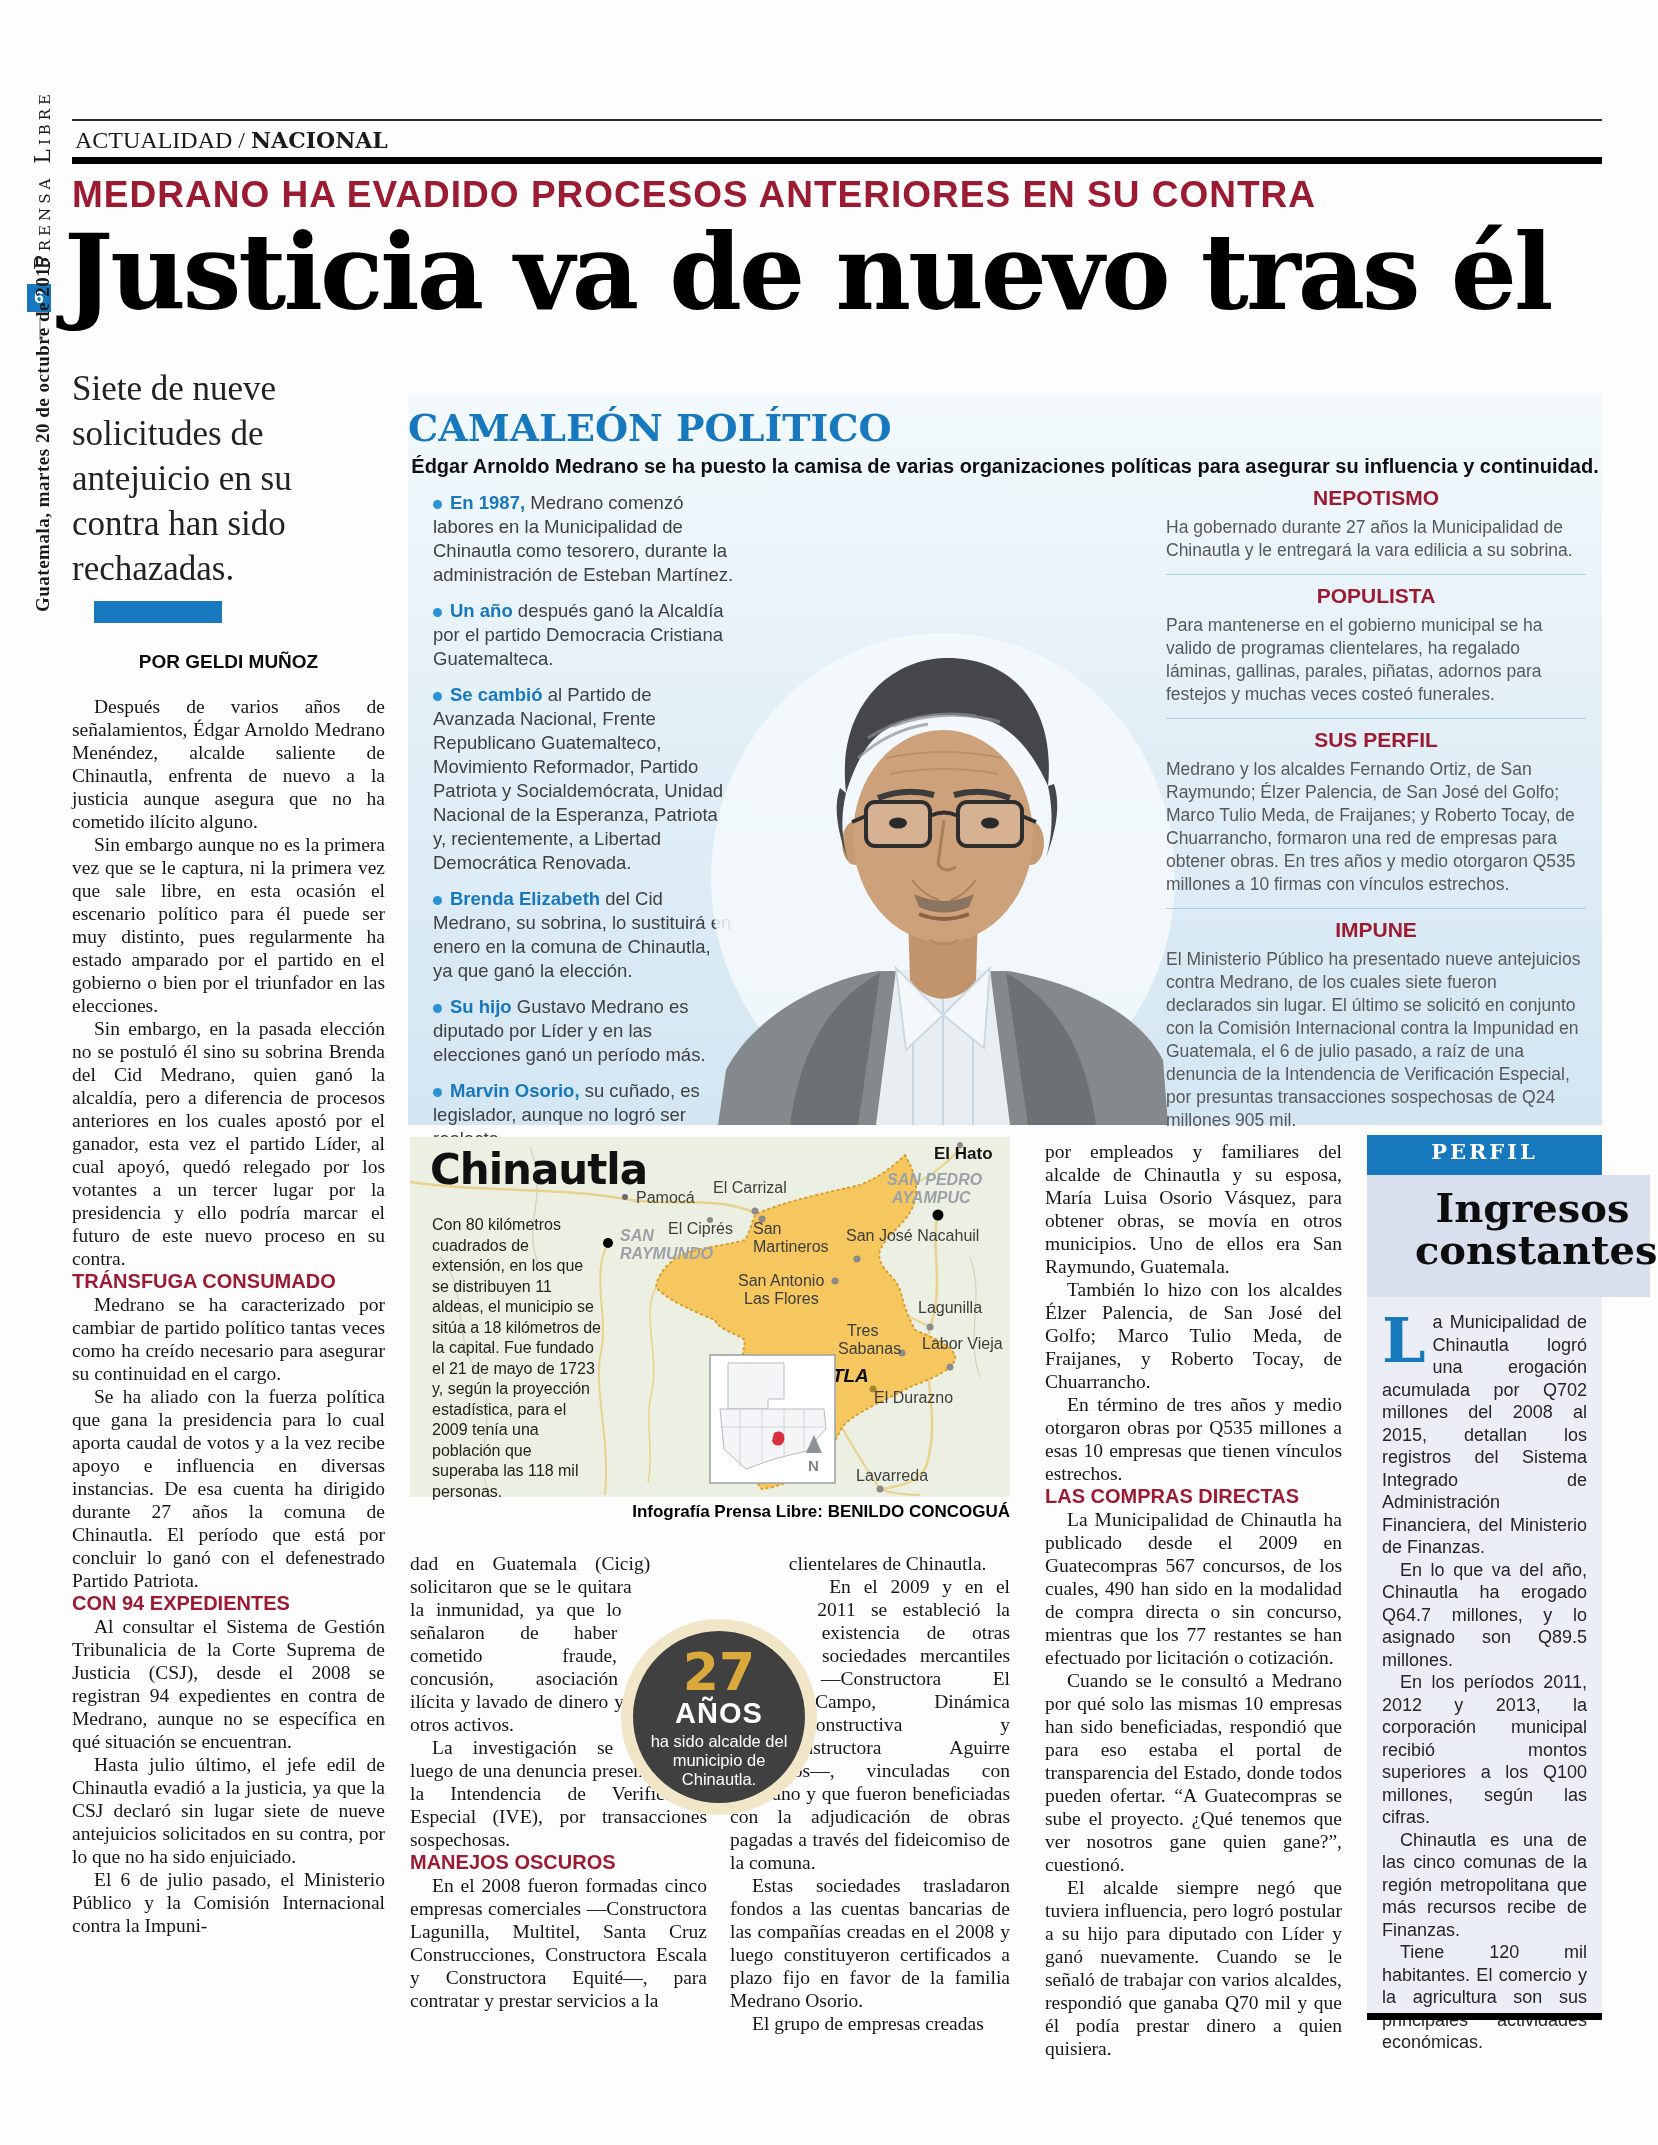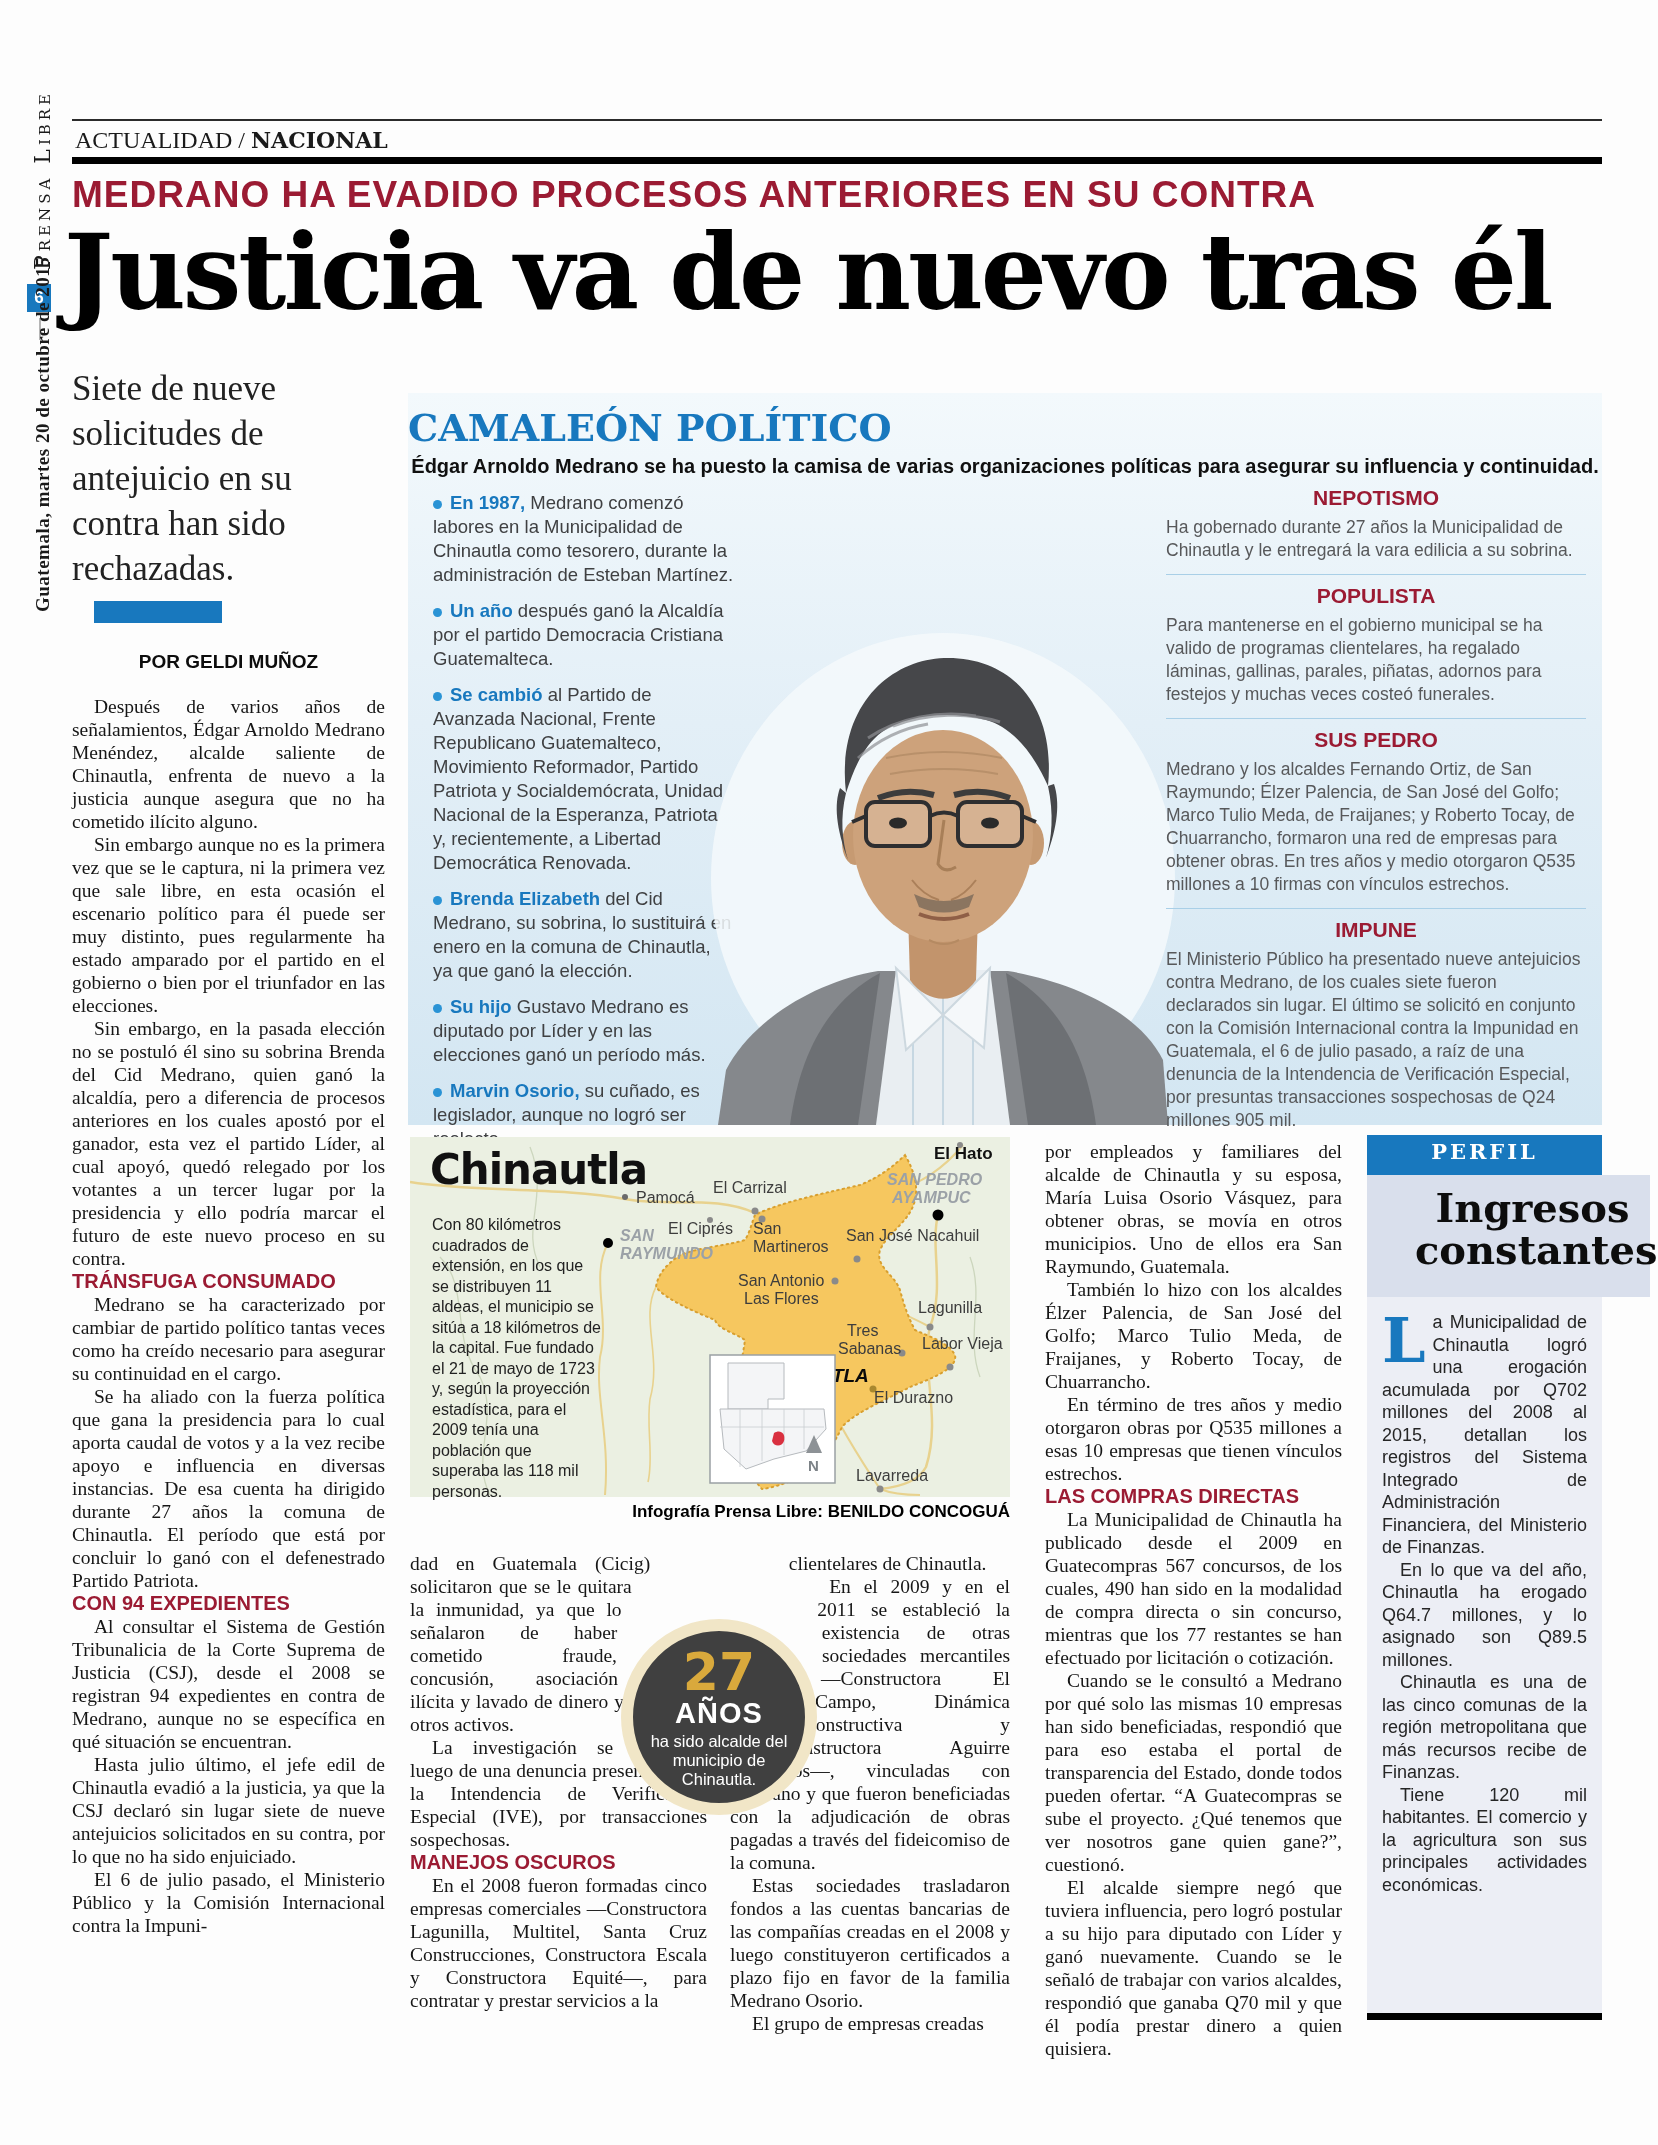--- a/index.html
+++ b/index.html
@@ -175,21 +175,21 @@
     <path d="M221,322 Q236,330 251,322" stroke="#b58a62" stroke-width="2" fill="none"></path>
   </svg>
 
   <div class="facts">
     <div class="fact-h">NEPOTISMO</div>
     <p class="fact-p">Ha gobernado durante 27 años la Municipalidad de Chinautla y le entregará la vara edilicia a su sobrina.</p>
     <div class="fact-sep"></div>
     <div class="fact-h">POPULISTA</div>
     <p class="fact-p">Para mantenerse en el gobierno municipal se ha valido de programas clientelares, ha regalado láminas, gallinas, parales, piñatas, adornos para festejos y muchas veces costeó funerales.</p>
     <div class="fact-sep"></div>
-    <div class="fact-h">SUS PEDRO</div>
+    <div class="fact-h">SUS PERFIL</div>
     <p class="fact-p">Medrano y los alcaldes Fernando Ortiz, de San Raymundo; Élzer Palencia, de San José del Golfo; Marco Tulio Meda, de Fraijanes; y Roberto Tocay, de Chuarrancho, formaron una red de empresas para obtener obras. En tres años y medio otorgaron Q535 millones a 10 firmas con vínculos estrechos.</p>
     <div class="fact-sep"></div>
     <div class="fact-h">IMPUNE</div>
     <p class="fact-p">El Ministerio Público ha presentado nueve antejuicios contra Medrano, de los cuales siete fueron declarados sin lugar. El último se solicitó en conjunto con la Comisión Internacional contra la Impunidad en Guatemala, el 6 de julio pasado, a raíz de una denuncia de la Intendencia de Verificación Especial, por presuntas transacciones sospechosas de Q24 millones 905 mil.</p>
   </div>
 </div>
 
 <div class="abs mapbox">
   <svg width="600" height="360" viewBox="0 0 600 360">
     <rect width="600" height="360" fill="#ebf0e2"></rect>
@@ -286,16 +286,17 @@
 
 <div class="abs prof-bar">
   <span>PERFIL</span>
 </div>
 <div class="abs prof-titlebox">
   <div class="prof-title">Ingresos constantes</div>
 </div>
 <div class="abs prof-body">
   <p><span class="dropcap">L</span><span>a Municipalidad de Chinautla logró una erogación acumulada por Q702 millones del 2008 al 2015, detallan los registros del Sistema Integrado de Administración Financiera, del Ministerio de Finanzas.</span></p>
   <p class="ind">En lo que va del año, Chinautla ha erogado Q64.7 millones, y lo asignado son Q89.5 millones.</p>
+  <p class="ind">En los períodos 2011, 2012 y 2013, la corporación municipal recibió montos superiores a los Q100 millones, según las cifras.</p>
   <p class="ind">Chinautla es una de las cinco comunas de la región metropolitana que más recursos recibe de Finanzas.</p>
   <p class="ind">Tiene 120 mil habitantes. El comercio y la agricultura son sus principales actividades económicas.</p>
 </div>
 <div class="abs prof-footbar"></div>
 
 </body></html>

